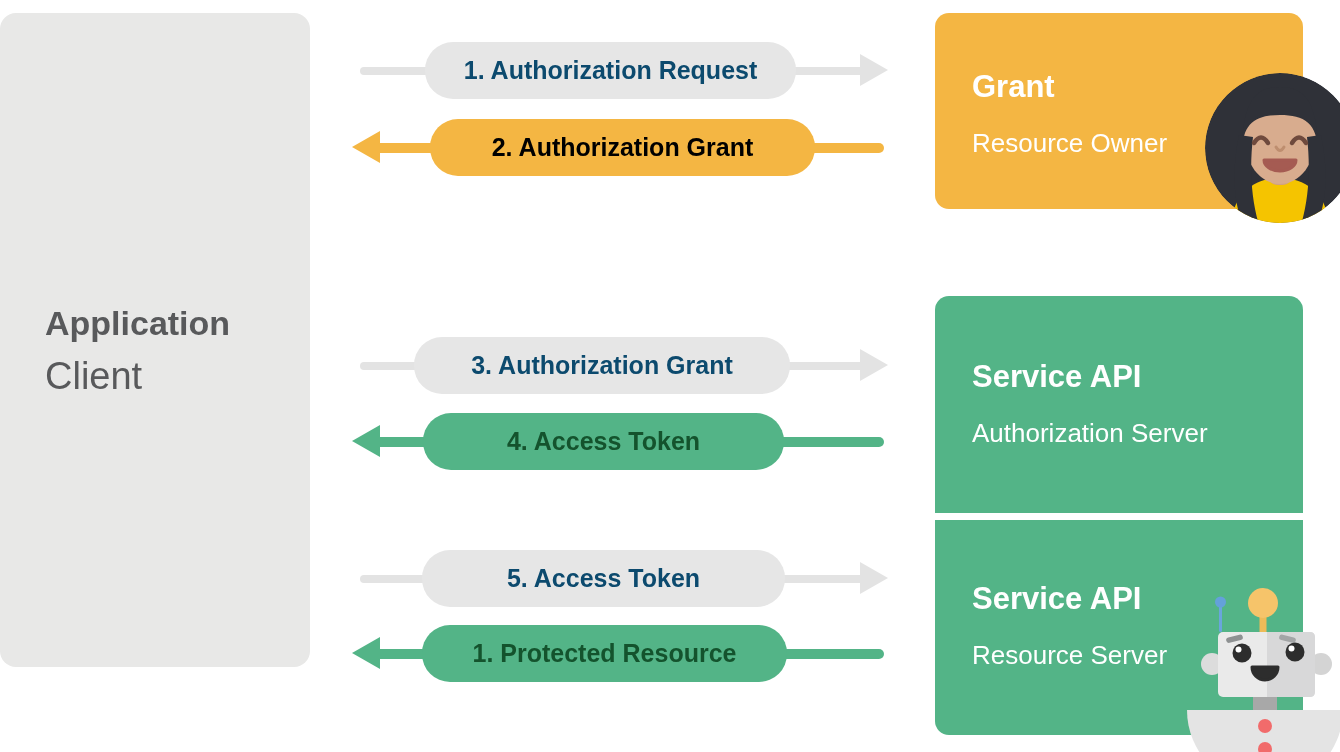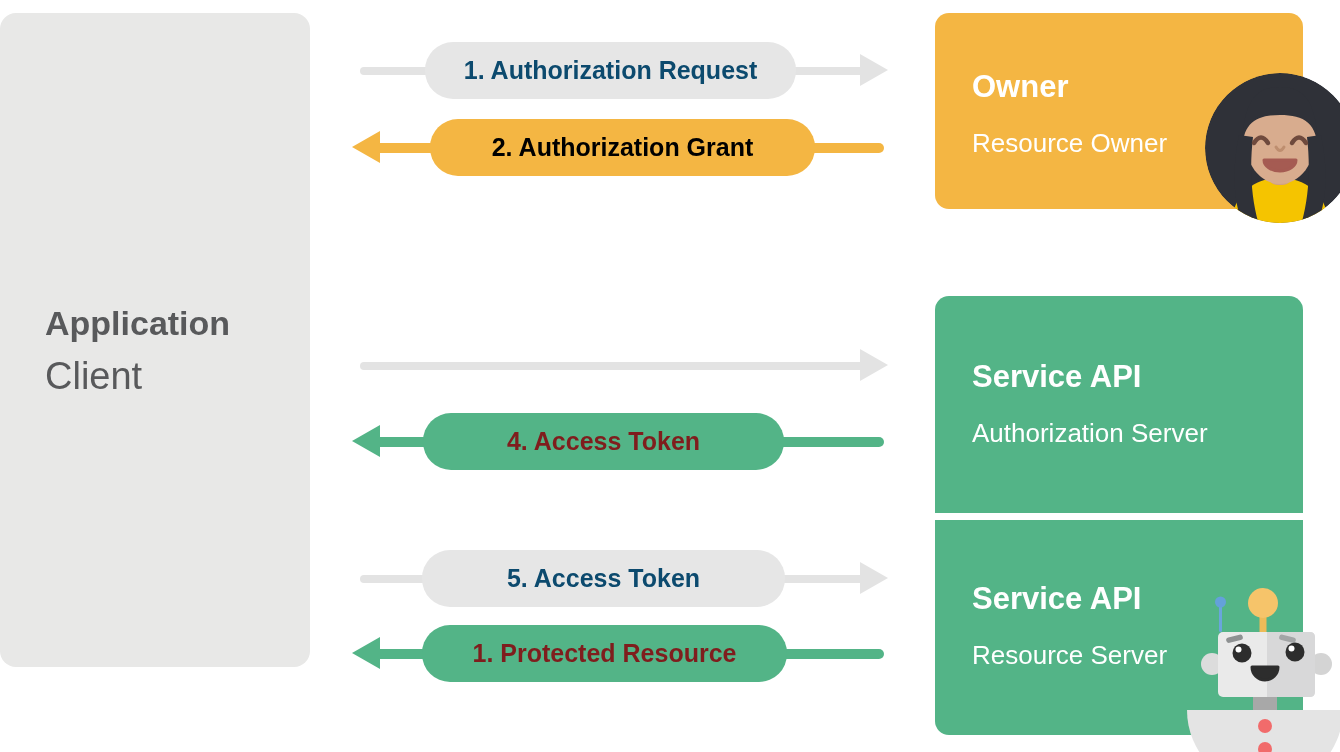--- a/index.html
+++ b/index.html
@@ -32,39 +32,39 @@
         border-top:16px solid transparent;border-bottom:16px solid transparent;}
   .head.right{left:860px;border-left:28px solid #E3E3E3;}
   .head.left{left:352px;}
   .head.left.orange{border-right:28px solid #F4B643;}
   .head.left.green{border-right:28px solid #53B487;}
   .pill{position:absolute;top:0;height:57px;border-radius:28px;
         display:flex;align-items:center;justify-content:center;
         font-size:25px;font-weight:bold;}
   .pill.gray{background:#E6E6E6;color:#0c4a6e;}
   .pill.orange{background:#F4B643;color:#000000;}
-  .pill.green{background:#53B487;color:#7f1d1d;}
+  .pill.green{background:#53B487;color:#14532d;}
 
   .sticker{position:absolute;}
 </style>
 </head>
 <body>
 
 <div class="canvas">
 
   <div class="box app-box">
     <div class="box-text">
       <div class="t-title">Application</div>
       <div class="t-sub">Client</div>
     </div>
   </div>
 
   <div class="box user-box">
     <div class="box-text">
-      <div class="t-title">Owner</div>
+      <div class="t-title">Grant</div>
       <div class="t-sub">Resource Owner</div>
     </div>
   </div>
 
   <div class="box auth-box">
     <div class="box-text">
       <div class="t-title">Service API</div>
       <div class="t-sub">Authorization Server</div>
     </div>
   </div>
@@ -88,20 +88,23 @@
     <div class="shaft back orange"></div>
     <div class="head left orange"></div>
     <div class="pill orange" style="left:430px;width:385px">
       <span>2. Authorization Grant</span>
     </div>
   </div>
 
   <div class="flow" style="top:337px">
     <div class="shaft gray"></div>
     <div class="head right"></div>
+    <div class="pill gray" style="left:414px;width:376px">
+      <span>3. Authorization Grant</span>
+    </div>
   </div>
 
   <div class="flow" style="top:413px">
     <div class="shaft back green"></div>
     <div class="head left green"></div>
     <div class="pill green" style="left:423px;width:361px">
       <span>4. Access Token</span>
     </div>
   </div>
 

